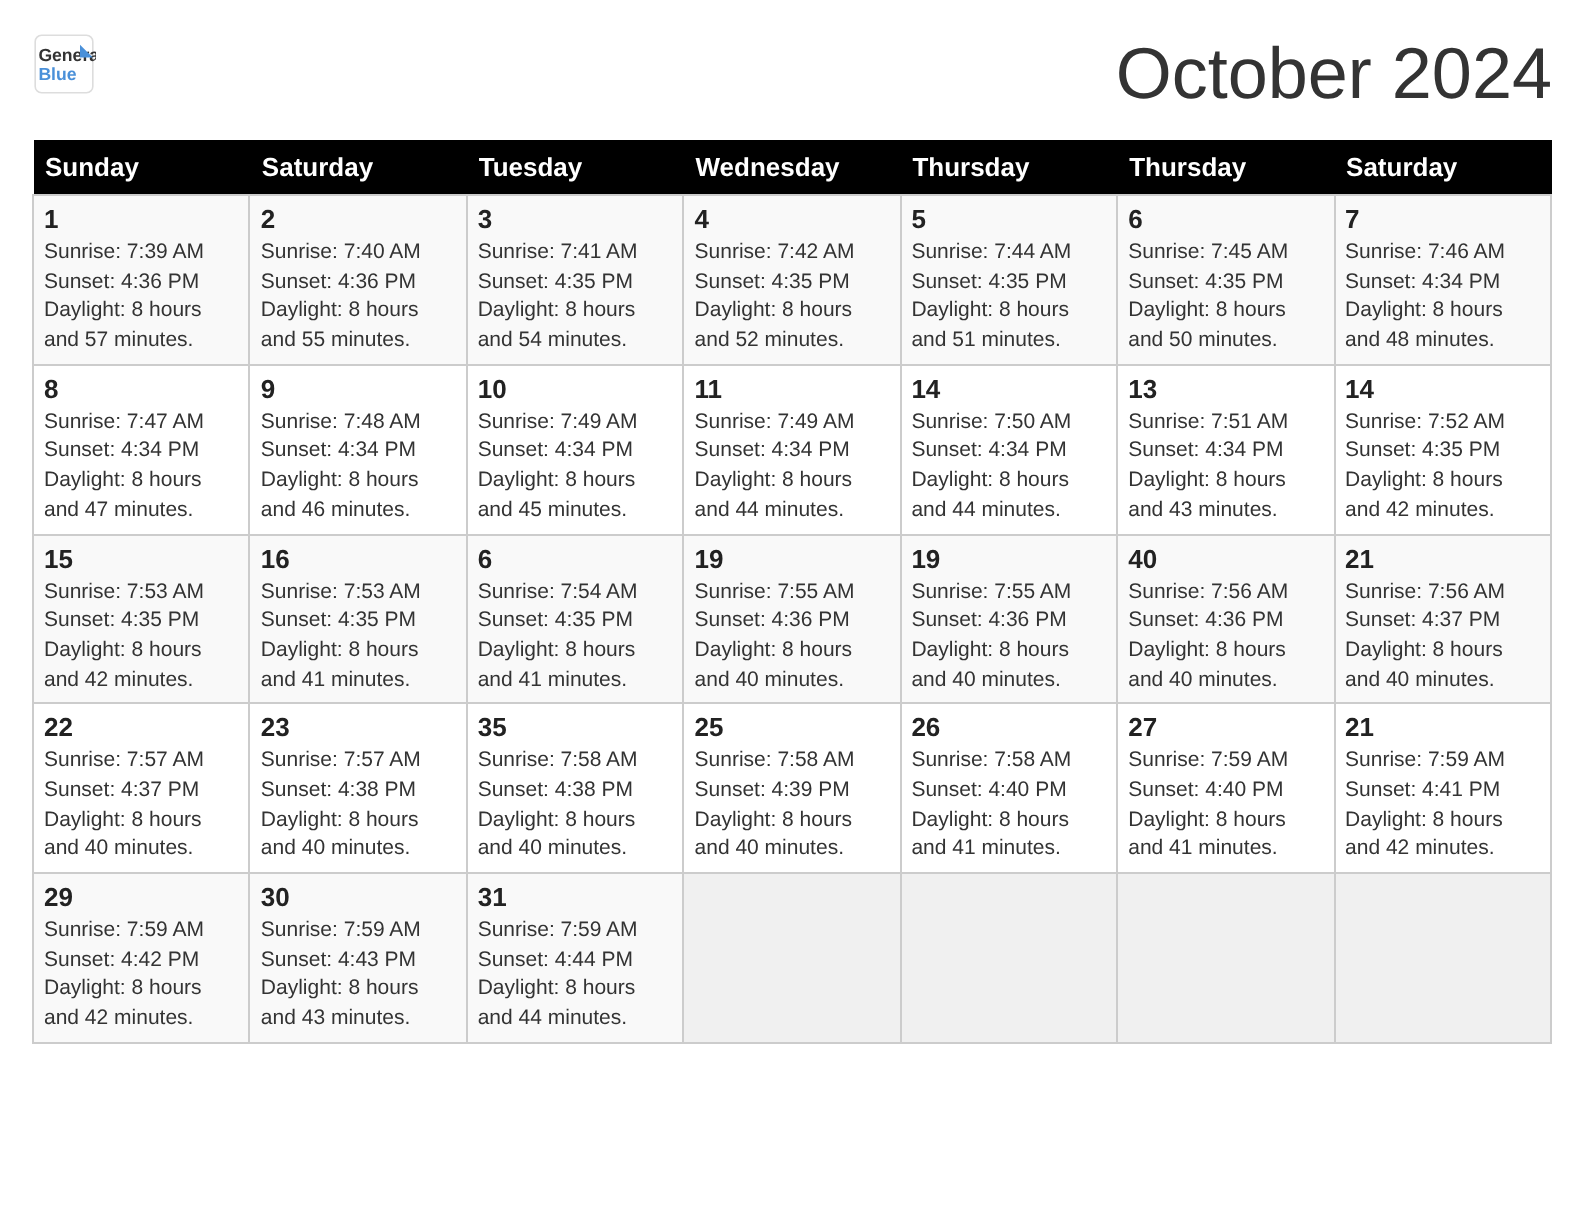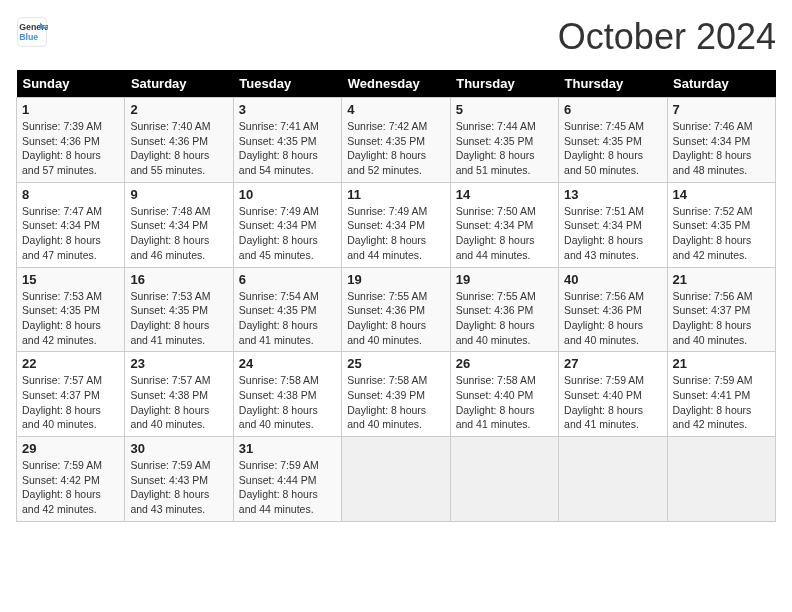--- a/index.html
+++ b/index.html
@@ -198,21 +198,21 @@
       <tr>
         <td>
           <span class="day-num">22</span>
           <div class="day-info">Sunrise: 7:57 AM<br>Sunset: 4:37 PM<br>Daylight: 8 hours and 40 minutes.</div>
         </td>
         <td>
           <span class="day-num">23</span>
           <div class="day-info">Sunrise: 7:57 AM<br>Sunset: 4:38 PM<br>Daylight: 8 hours and 40 minutes.</div>
         </td>
         <td>
-          <span class="day-num">24</span>
+          <span class="day-num">35</span>
           <div class="day-info">Sunrise: 7:58 AM<br>Sunset: 4:38 PM<br>Daylight: 8 hours and 40 minutes.</div>
         </td>
         <td>
           <span class="day-num">25</span>
           <div class="day-info">Sunrise: 7:58 AM<br>Sunset: 4:39 PM<br>Daylight: 8 hours and 40 minutes.</div>
         </td>
         <td>
           <span class="day-num">26</span>
           <div class="day-info">Sunrise: 7:58 AM<br>Sunset: 4:40 PM<br>Daylight: 8 hours and 41 minutes.</div>
         </td>

